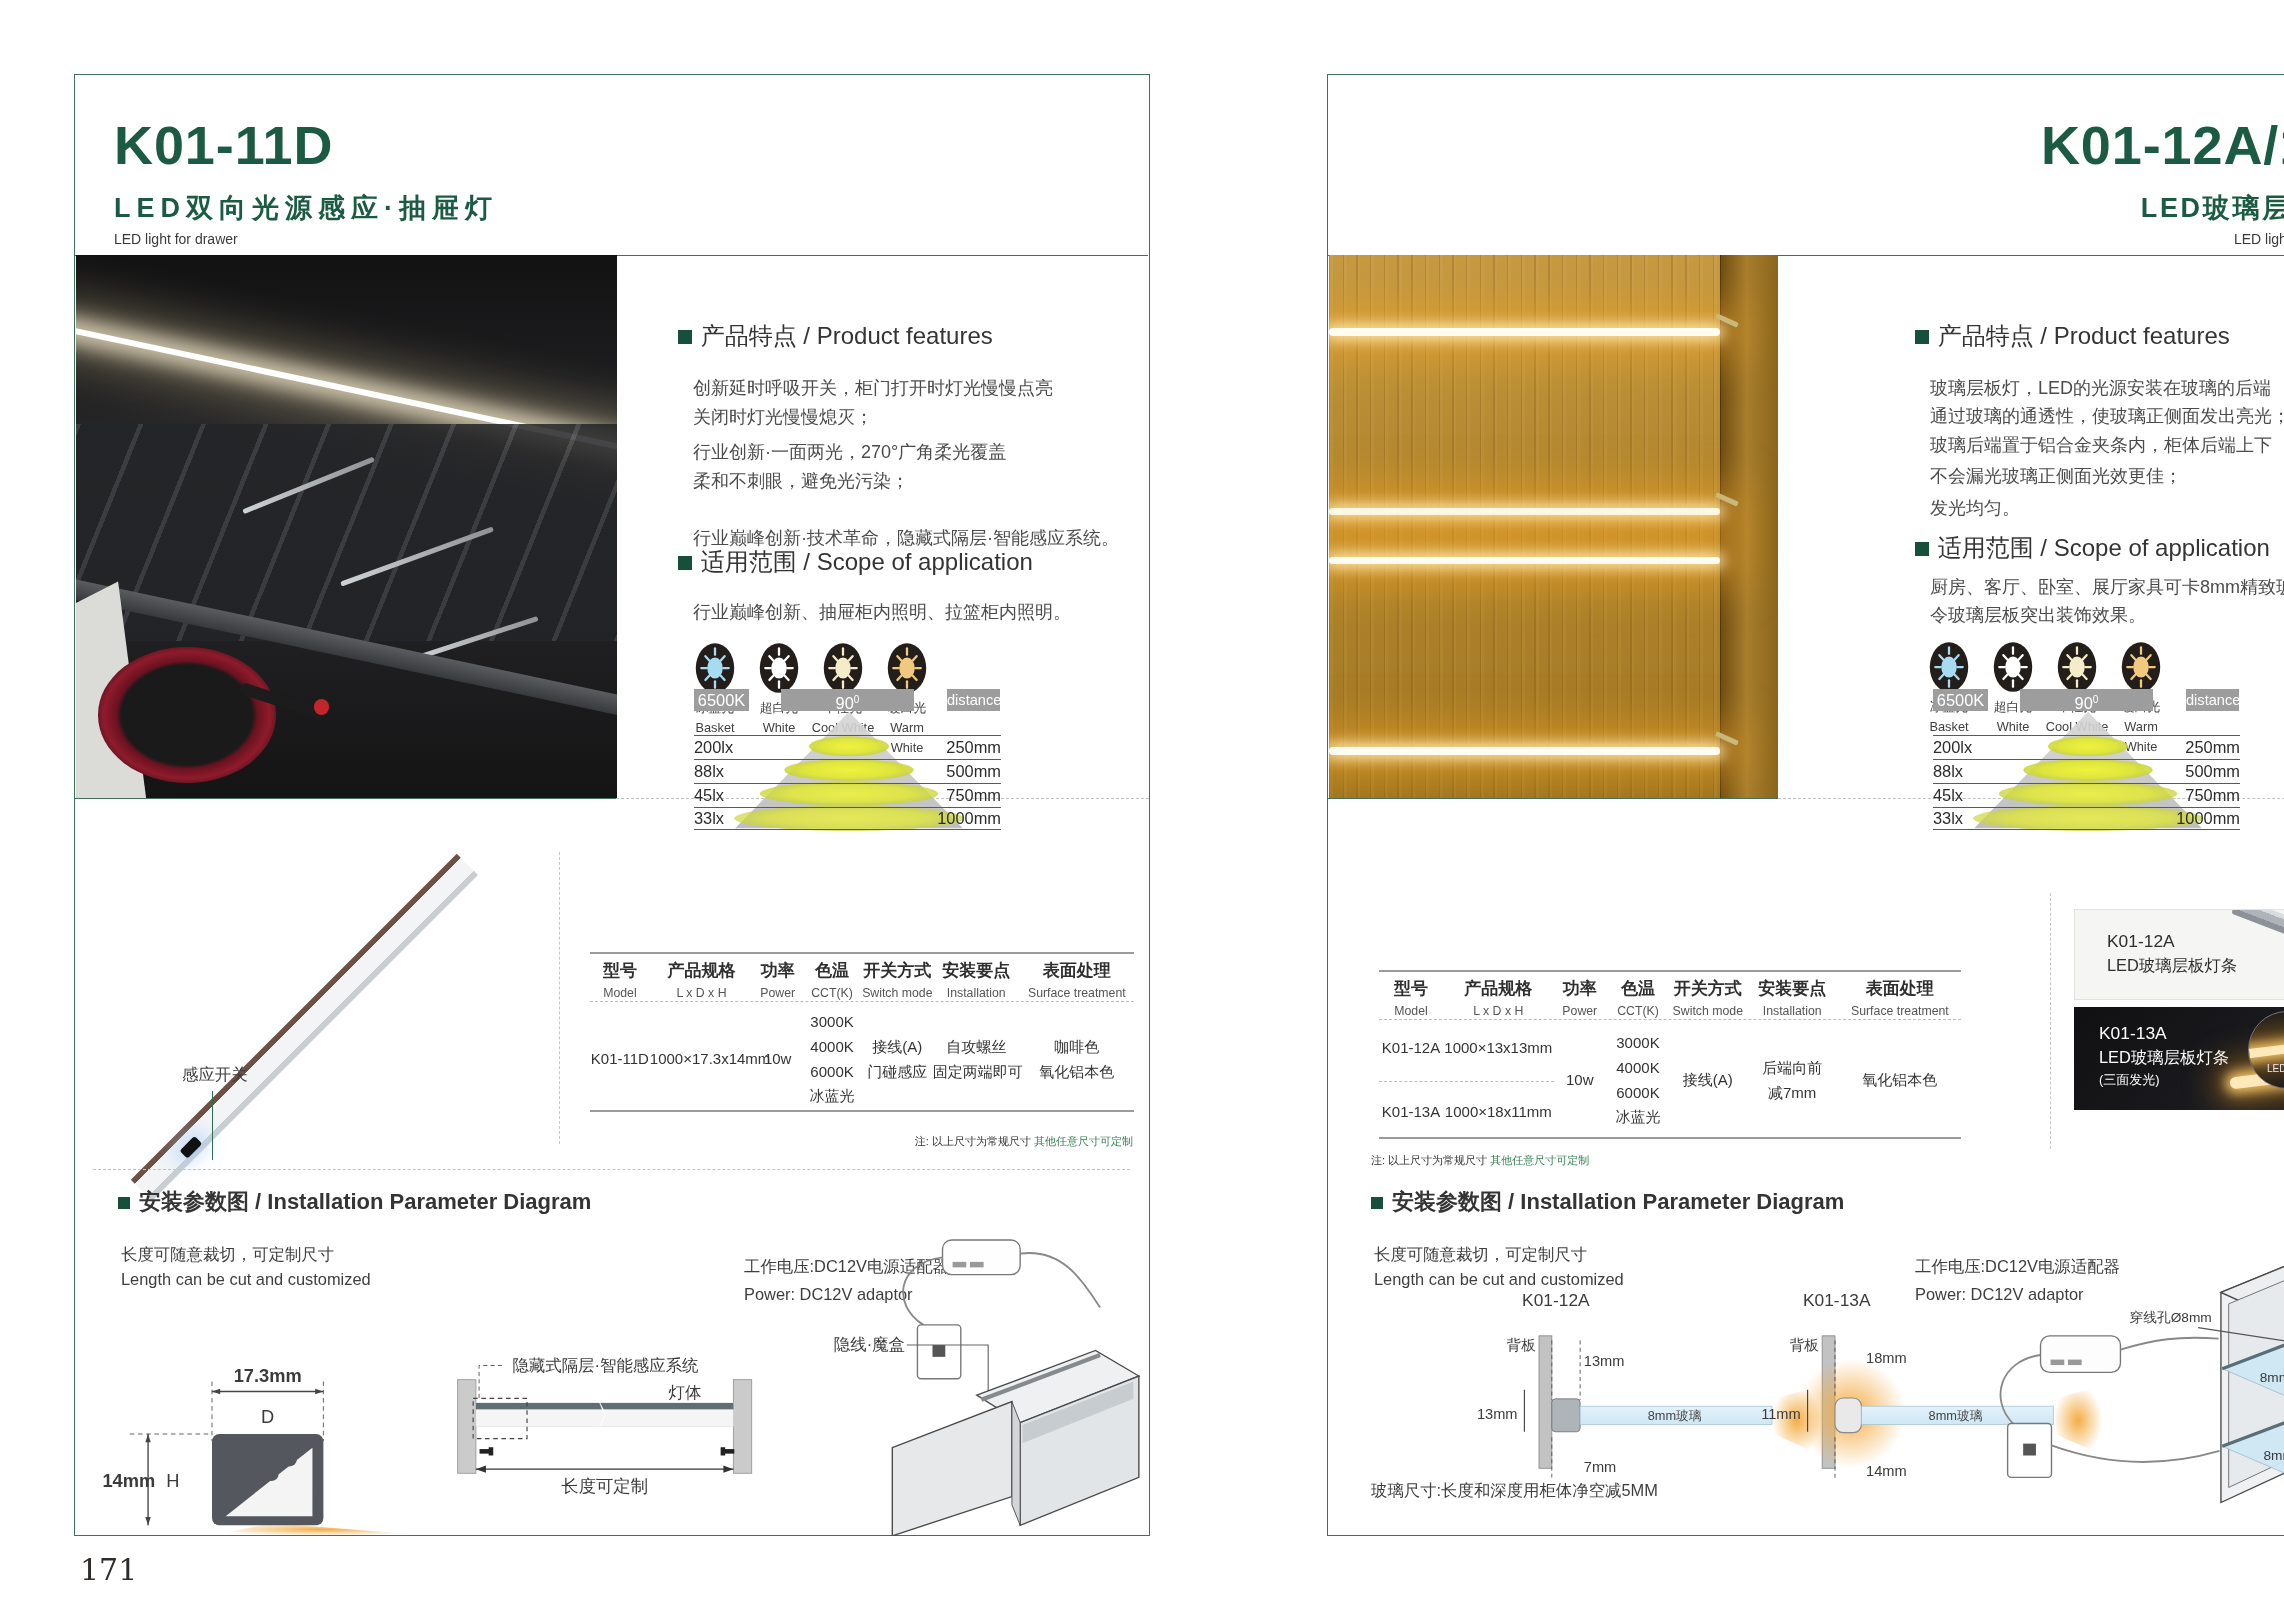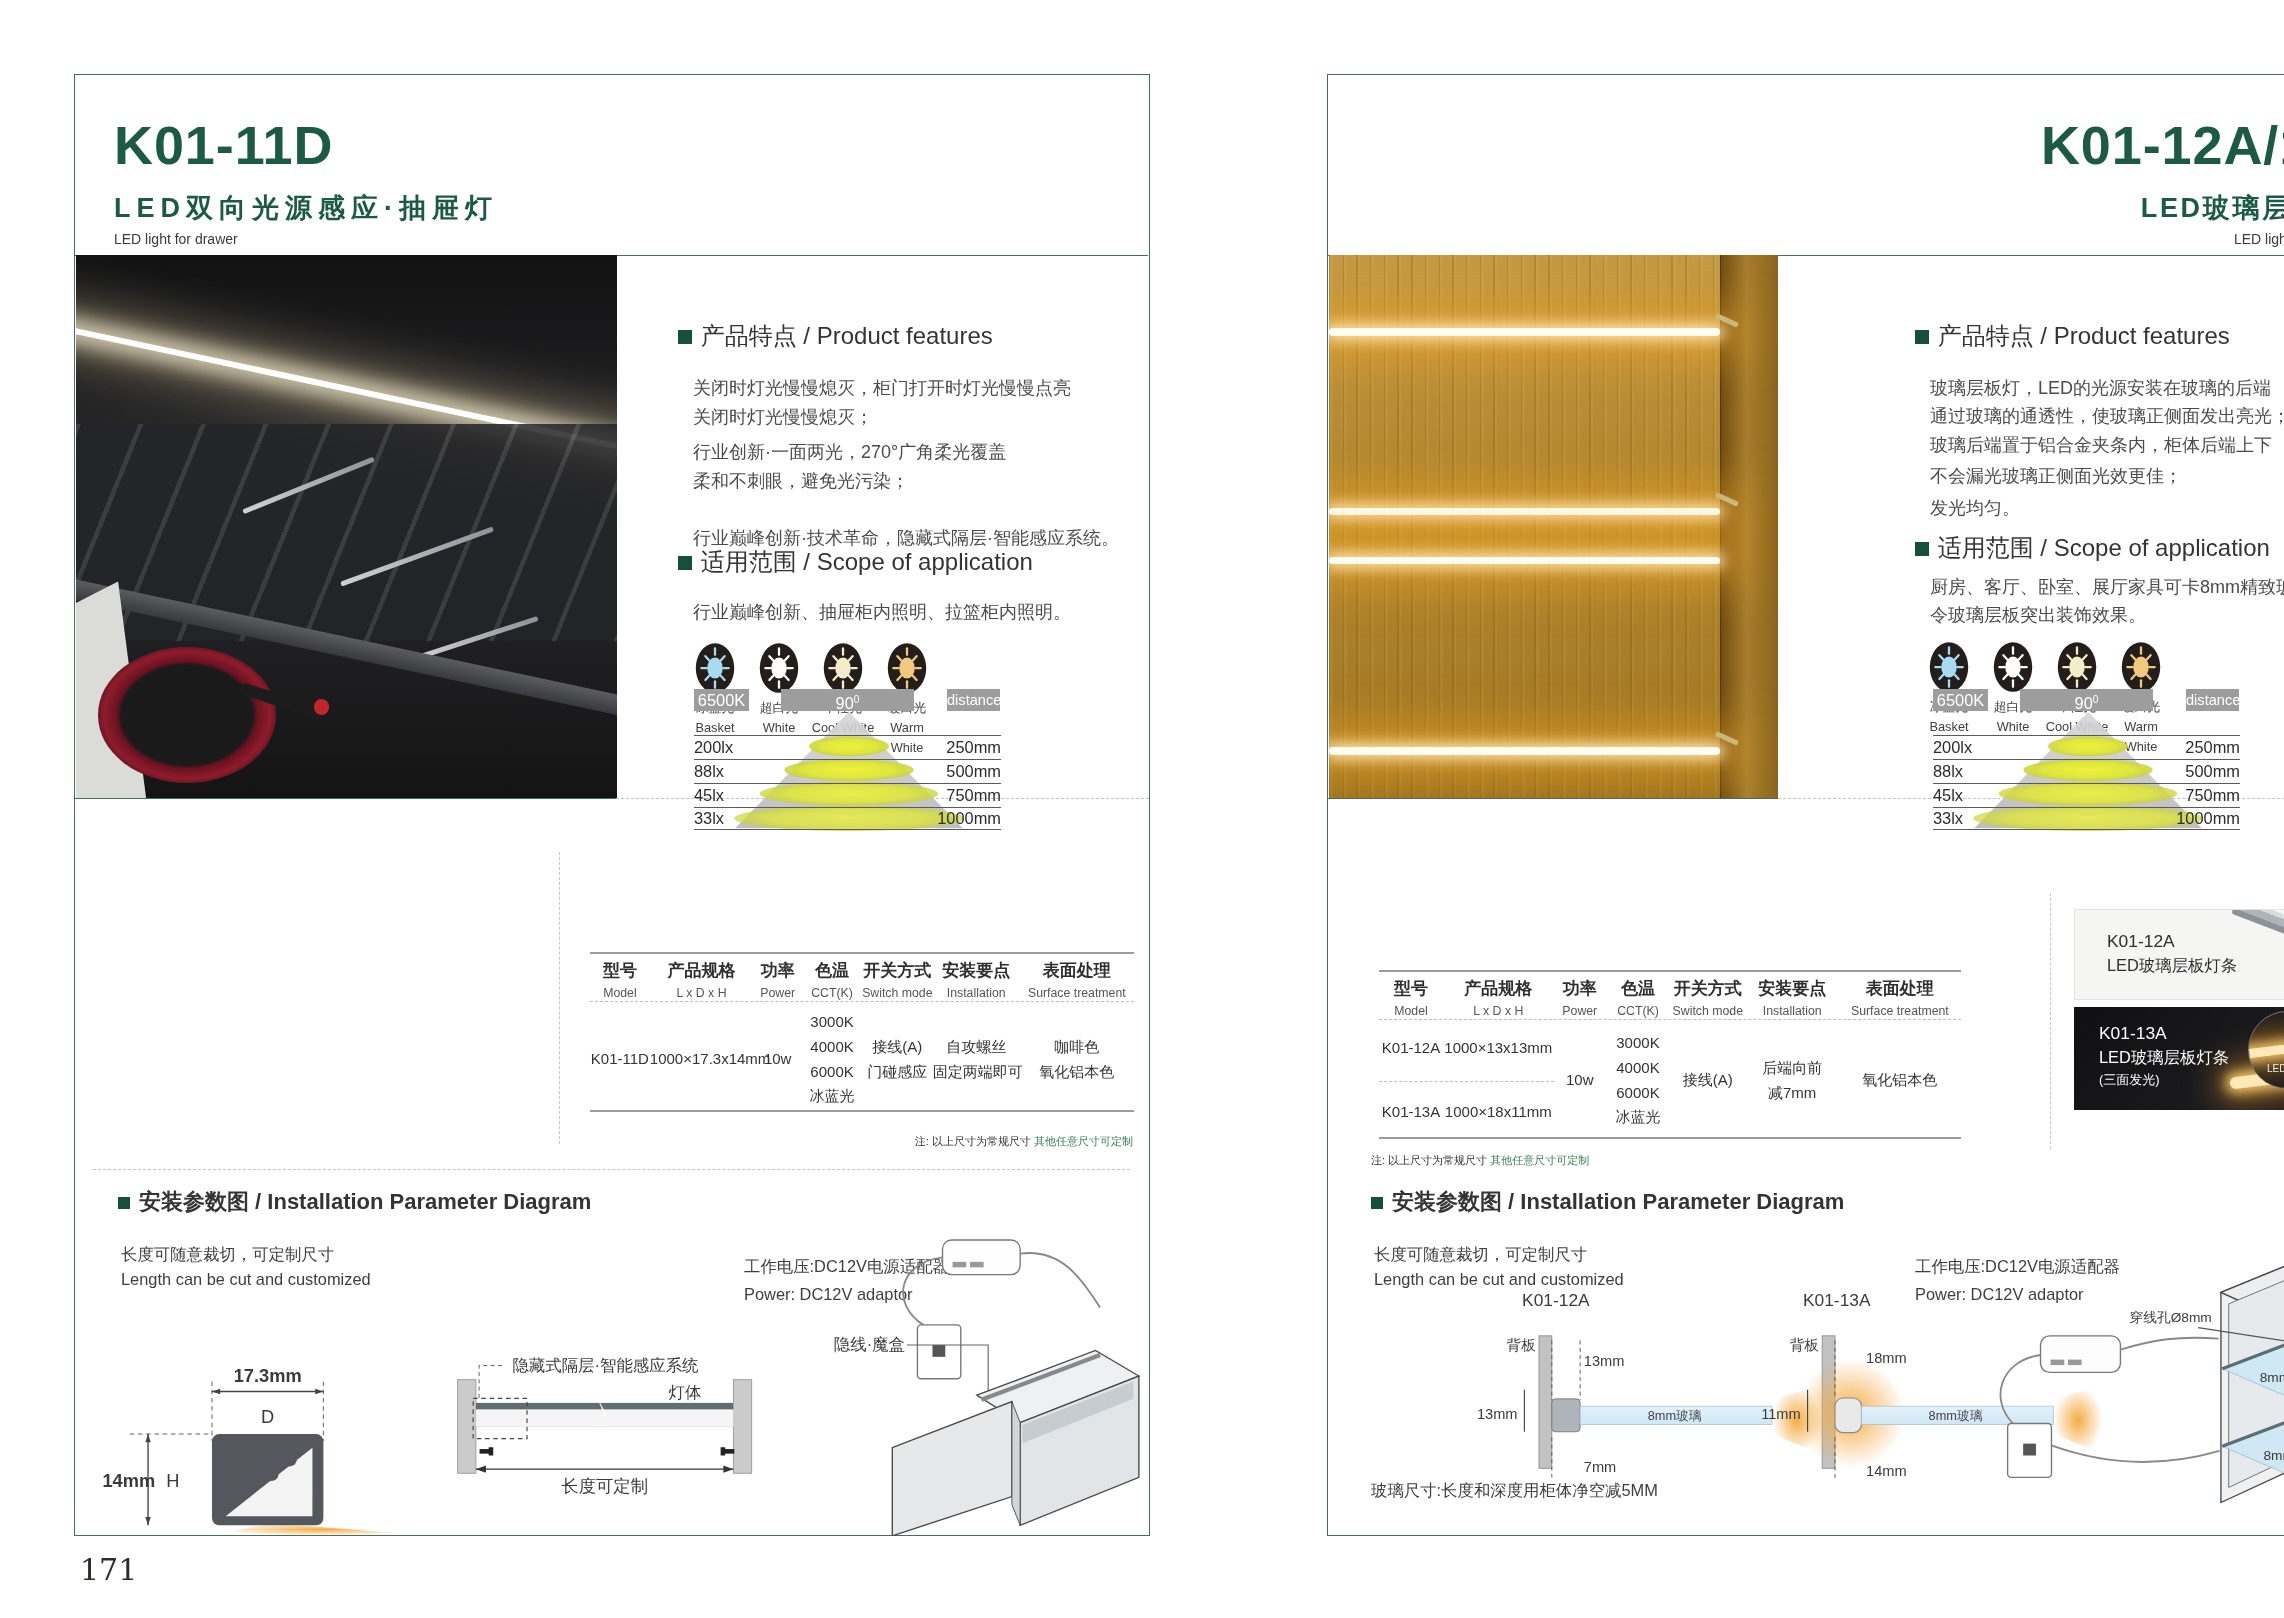--- a/index.html
+++ b/index.html
@@ -86,21 +86,21 @@
     <div class="pl-rail"></div>
     <div class="pl-white"></div>
     <div class="pl-pan"></div>
     <div class="pl-handle"></div>
     <div class="pl-knob"></div>
   </div>
   <div class="hrg" style="left:0;top:723px;width:541px"></div>
   <div class="hrd" style="left:541px;top:723px;width:533px"></div>
 
   <div class="abs sec-h" style="left:603px;top:245px"><span class="sq"></span><span>产品特点 / Product features</span></div>
-  <div class="abs para" style="left:618px;top:301px">关闭时灯光慢慢熄灭，柜门打开时灯光慢慢点亮</div>
+  <div class="abs para" style="left:618px;top:301px">创新延时呼吸开关，柜门打开时灯光慢慢点亮</div>
   <div class="abs para" style="left:618px;top:330px">关闭时灯光慢慢熄灭；</div>
   <div class="abs para" style="left:618px;top:365px">行业创新·一面两光，270°广角柔光覆盖</div>
   <div class="abs para" style="left:618px;top:394px">柔和不刺眼，避免光污染；</div>
   <div class="abs para" style="left:618px;top:451px">行业巅峰创新·技术革命，隐藏式隔层·智能感应系统。</div>
   <div class="abs sec-h" style="left:603px;top:471px"><span class="sq"></span><span>适用范围 / Scope of application</span></div>
   <div class="abs para" style="left:618px;top:525px">行业巅峰创新、抽屉柜内照明、拉篮柜内照明。</div>
 
   <div class="abs icon-grid" style="left:608px;top:513px;margin-top:54px">
     <div>
       <svg width="44" height="54" viewBox="0 0 96 118">
@@ -211,20 +211,27 @@
           <span>45lx</span>
           <span>750mm</span>
         </div>
       <div class="crow">
           <span>33lx</span>
           <span>1000mm</span>
         </div>
     </div>
   </div>
 
+  <div class="abs" style="left:27px;top:749px;width:457px;height:347px">
+    <div class="stripbar" style="left:50px;top:347px">
+      <div class="strip-sensor"></div>
+    </div>
+    <div class="abs b36" style="left:80px;top:240px">感应开关</div>
+    <div class="abs" style="left:110px;top:267px;width:0.9px;height:69px;background:#2b6e52"></div>
+  </div>
   <div class="vdash" style="left:484px;top:777px;height:292px"></div>
 
   <div class="abs" style="left:515px;top:877px;width:544px;height:160px">
     <div class="tline" style="top:0"></div>
     <div class="tgrid" style="top:7.3px">
       <div>
           <div class="th-cn">型号</div>
           <div class="th-en">Model</div>
         </div>
       <div>

